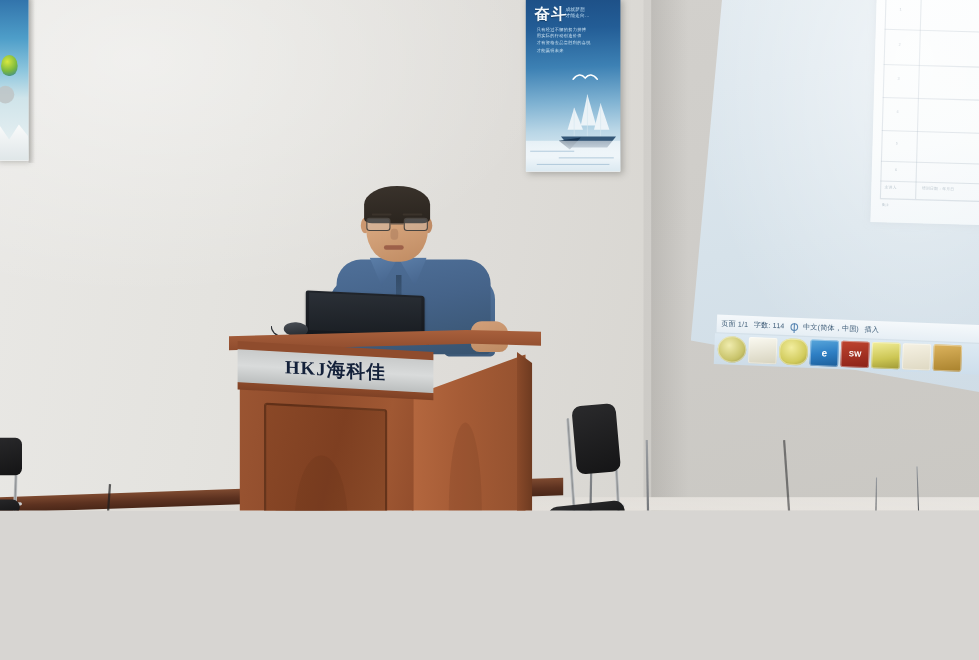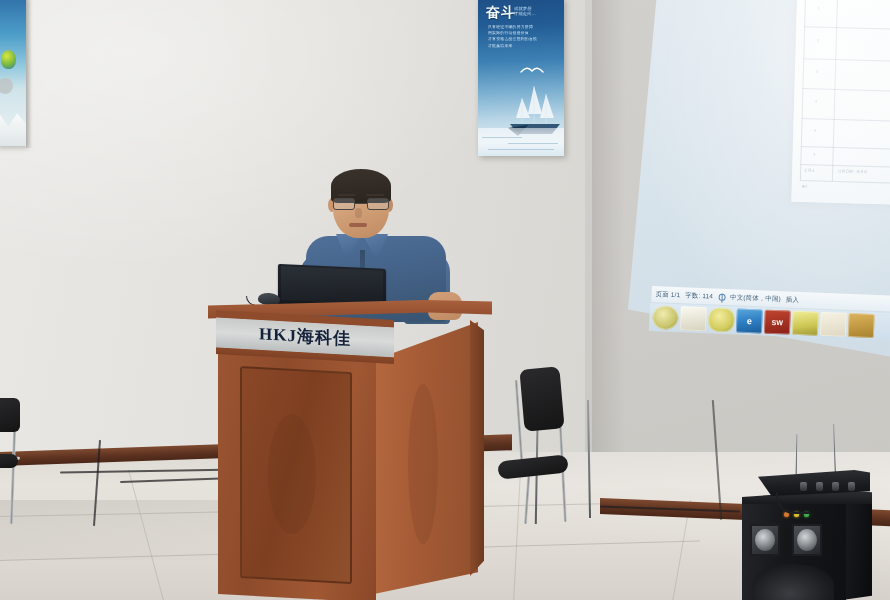--- a/index.html
+++ b/index.html
@@ -1,19 +1,19 @@
 <!DOCTYPE html>
 <html><head>
 <meta charset="utf-8">
 <style>
   * { margin:0; padding:0; box-sizing:border-box; }
   html,body { width:890px; height:600px; overflow:hidden;
     font-family:"Liberation Sans", sans-serif; background:#d7d5d2; }
 
-  #scene { position:relative; width:890px; height:600px; overflow:hidden; }
+  #scene { position:relative; width:890px; height:464px; overflow:hidden; }
 
   
   .wall-left {
     position:absolute; left:0; top:0; width:600px; height:470px;
     background:linear-gradient(100deg,#e9e8e5 0%,#e4e3df 35%,#dedcd8 70%,#d8d6d1 100%);
   }
   .wall-right {
     position:absolute; left:585px; top:0; width:305px; height:510px;
     background:linear-gradient(165deg,#d2d0cc 0%,#cfcdc9 40%,#c9c7c2 100%);
   }

